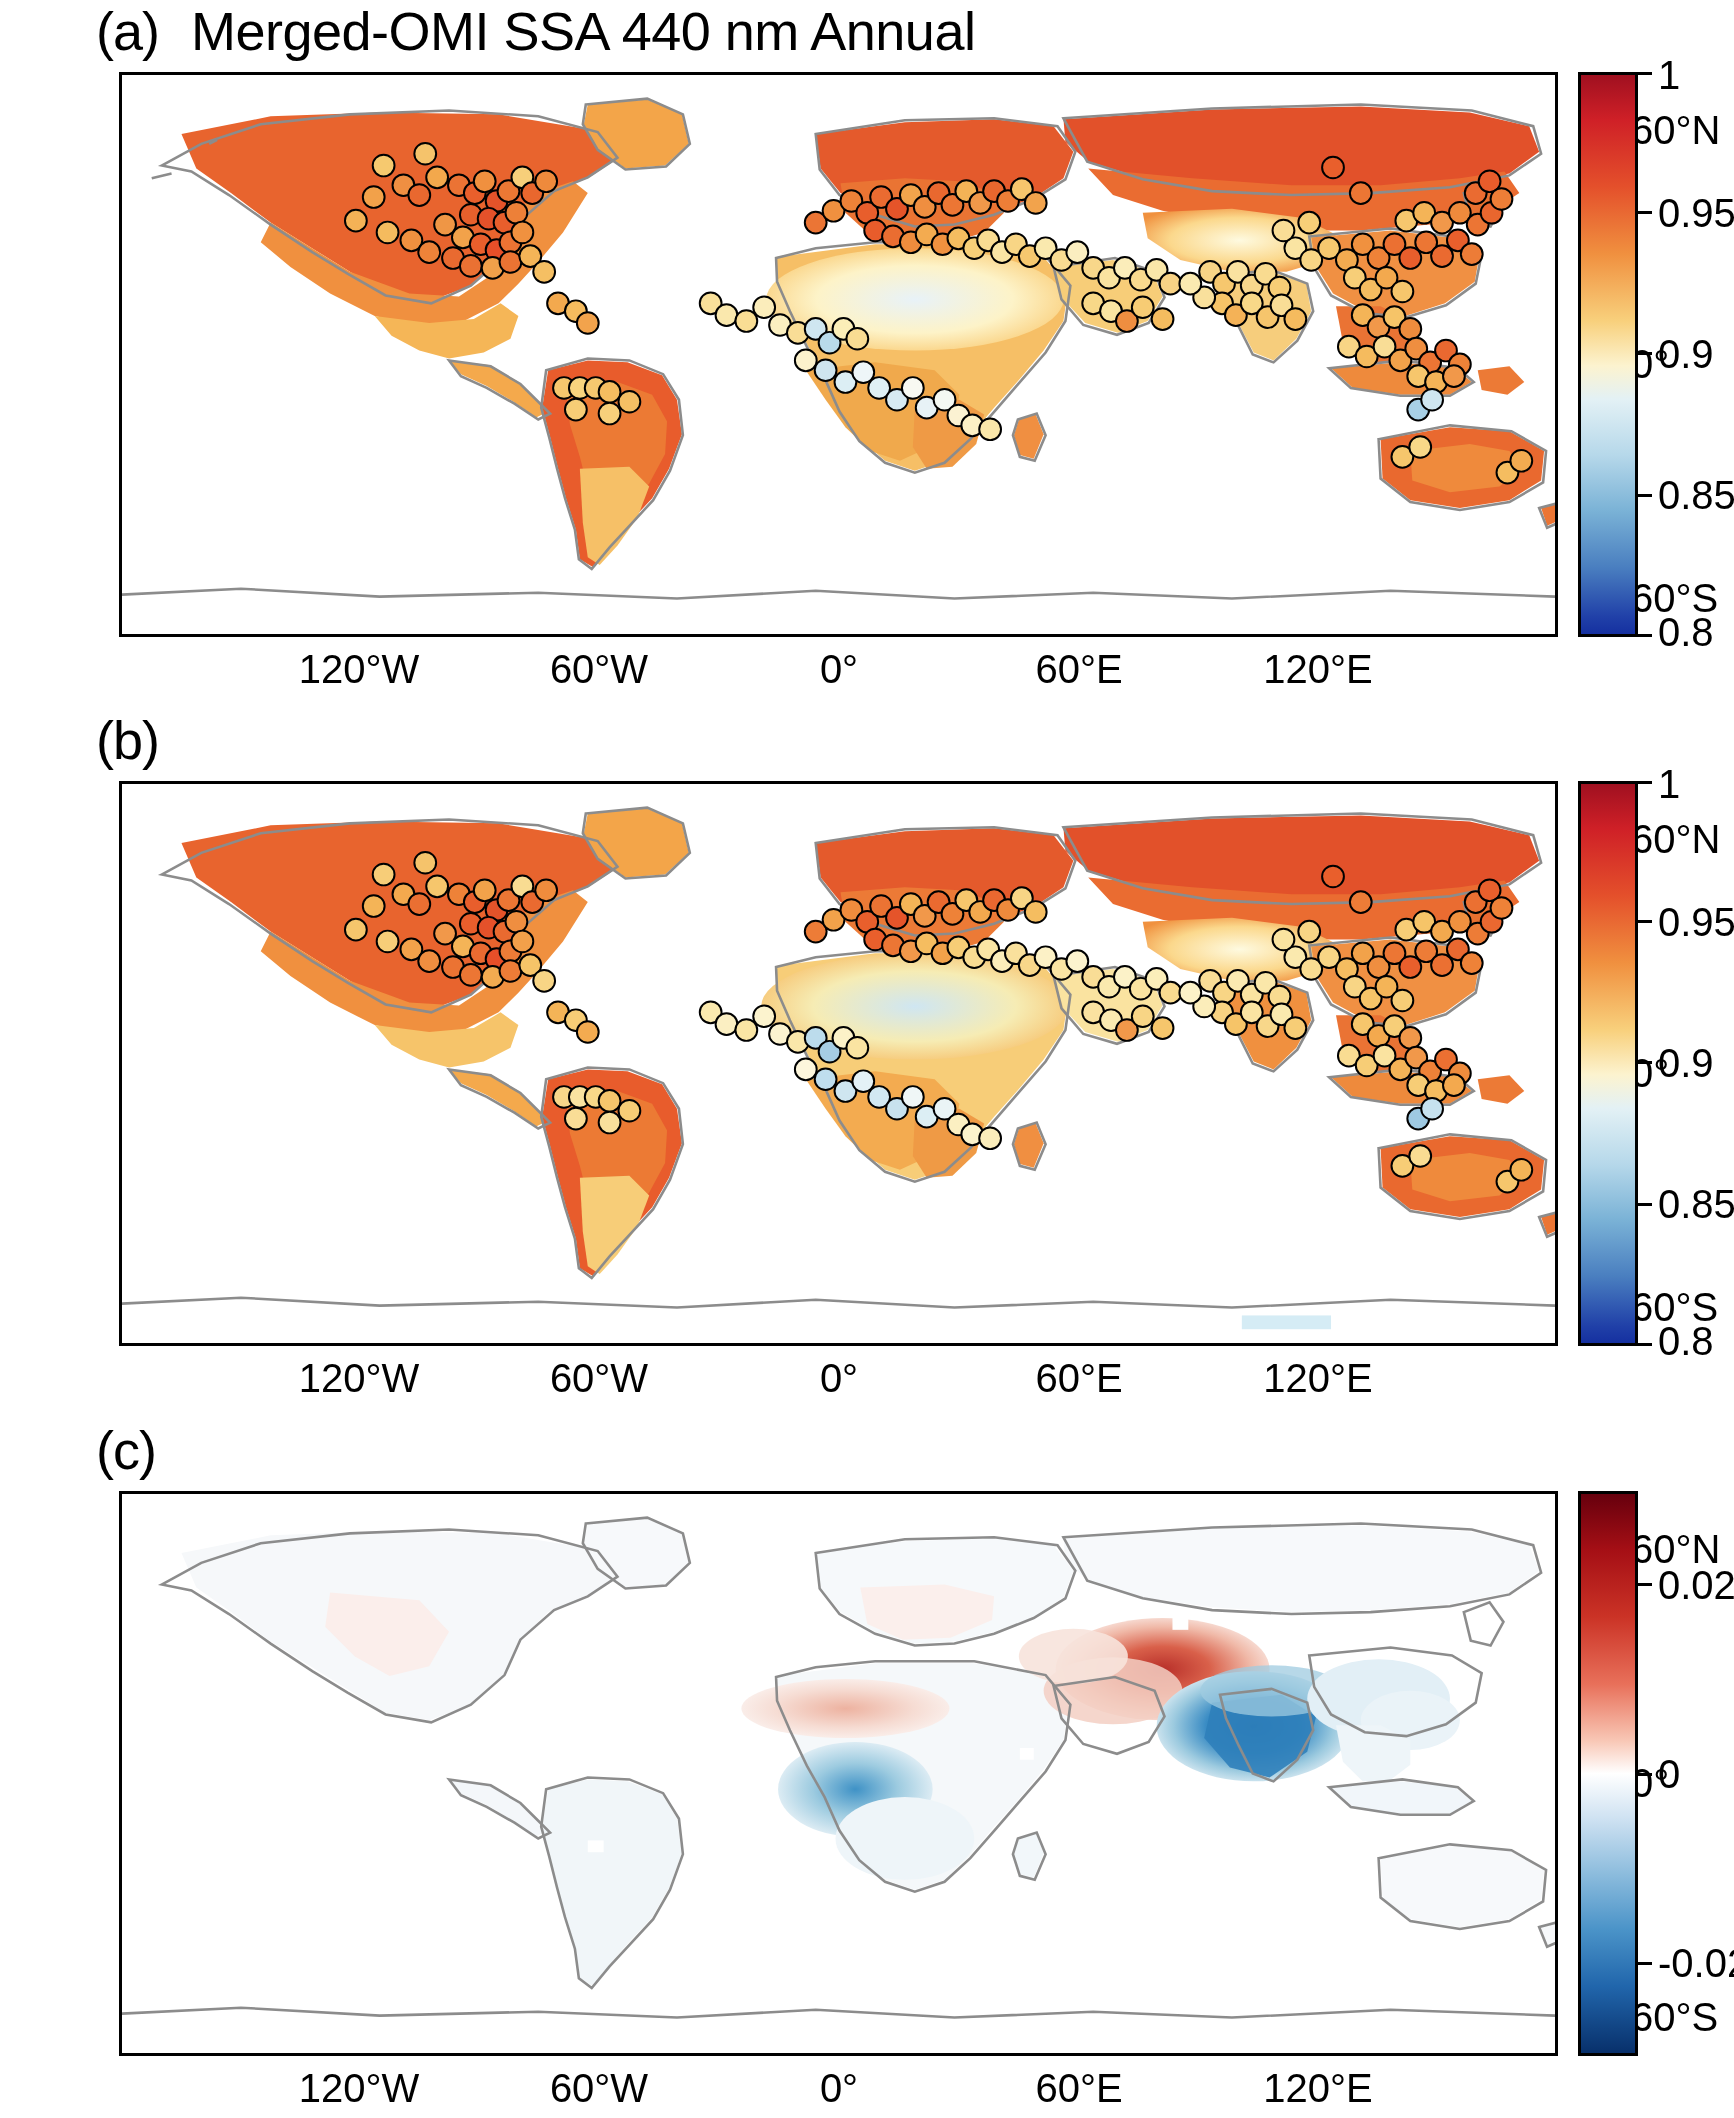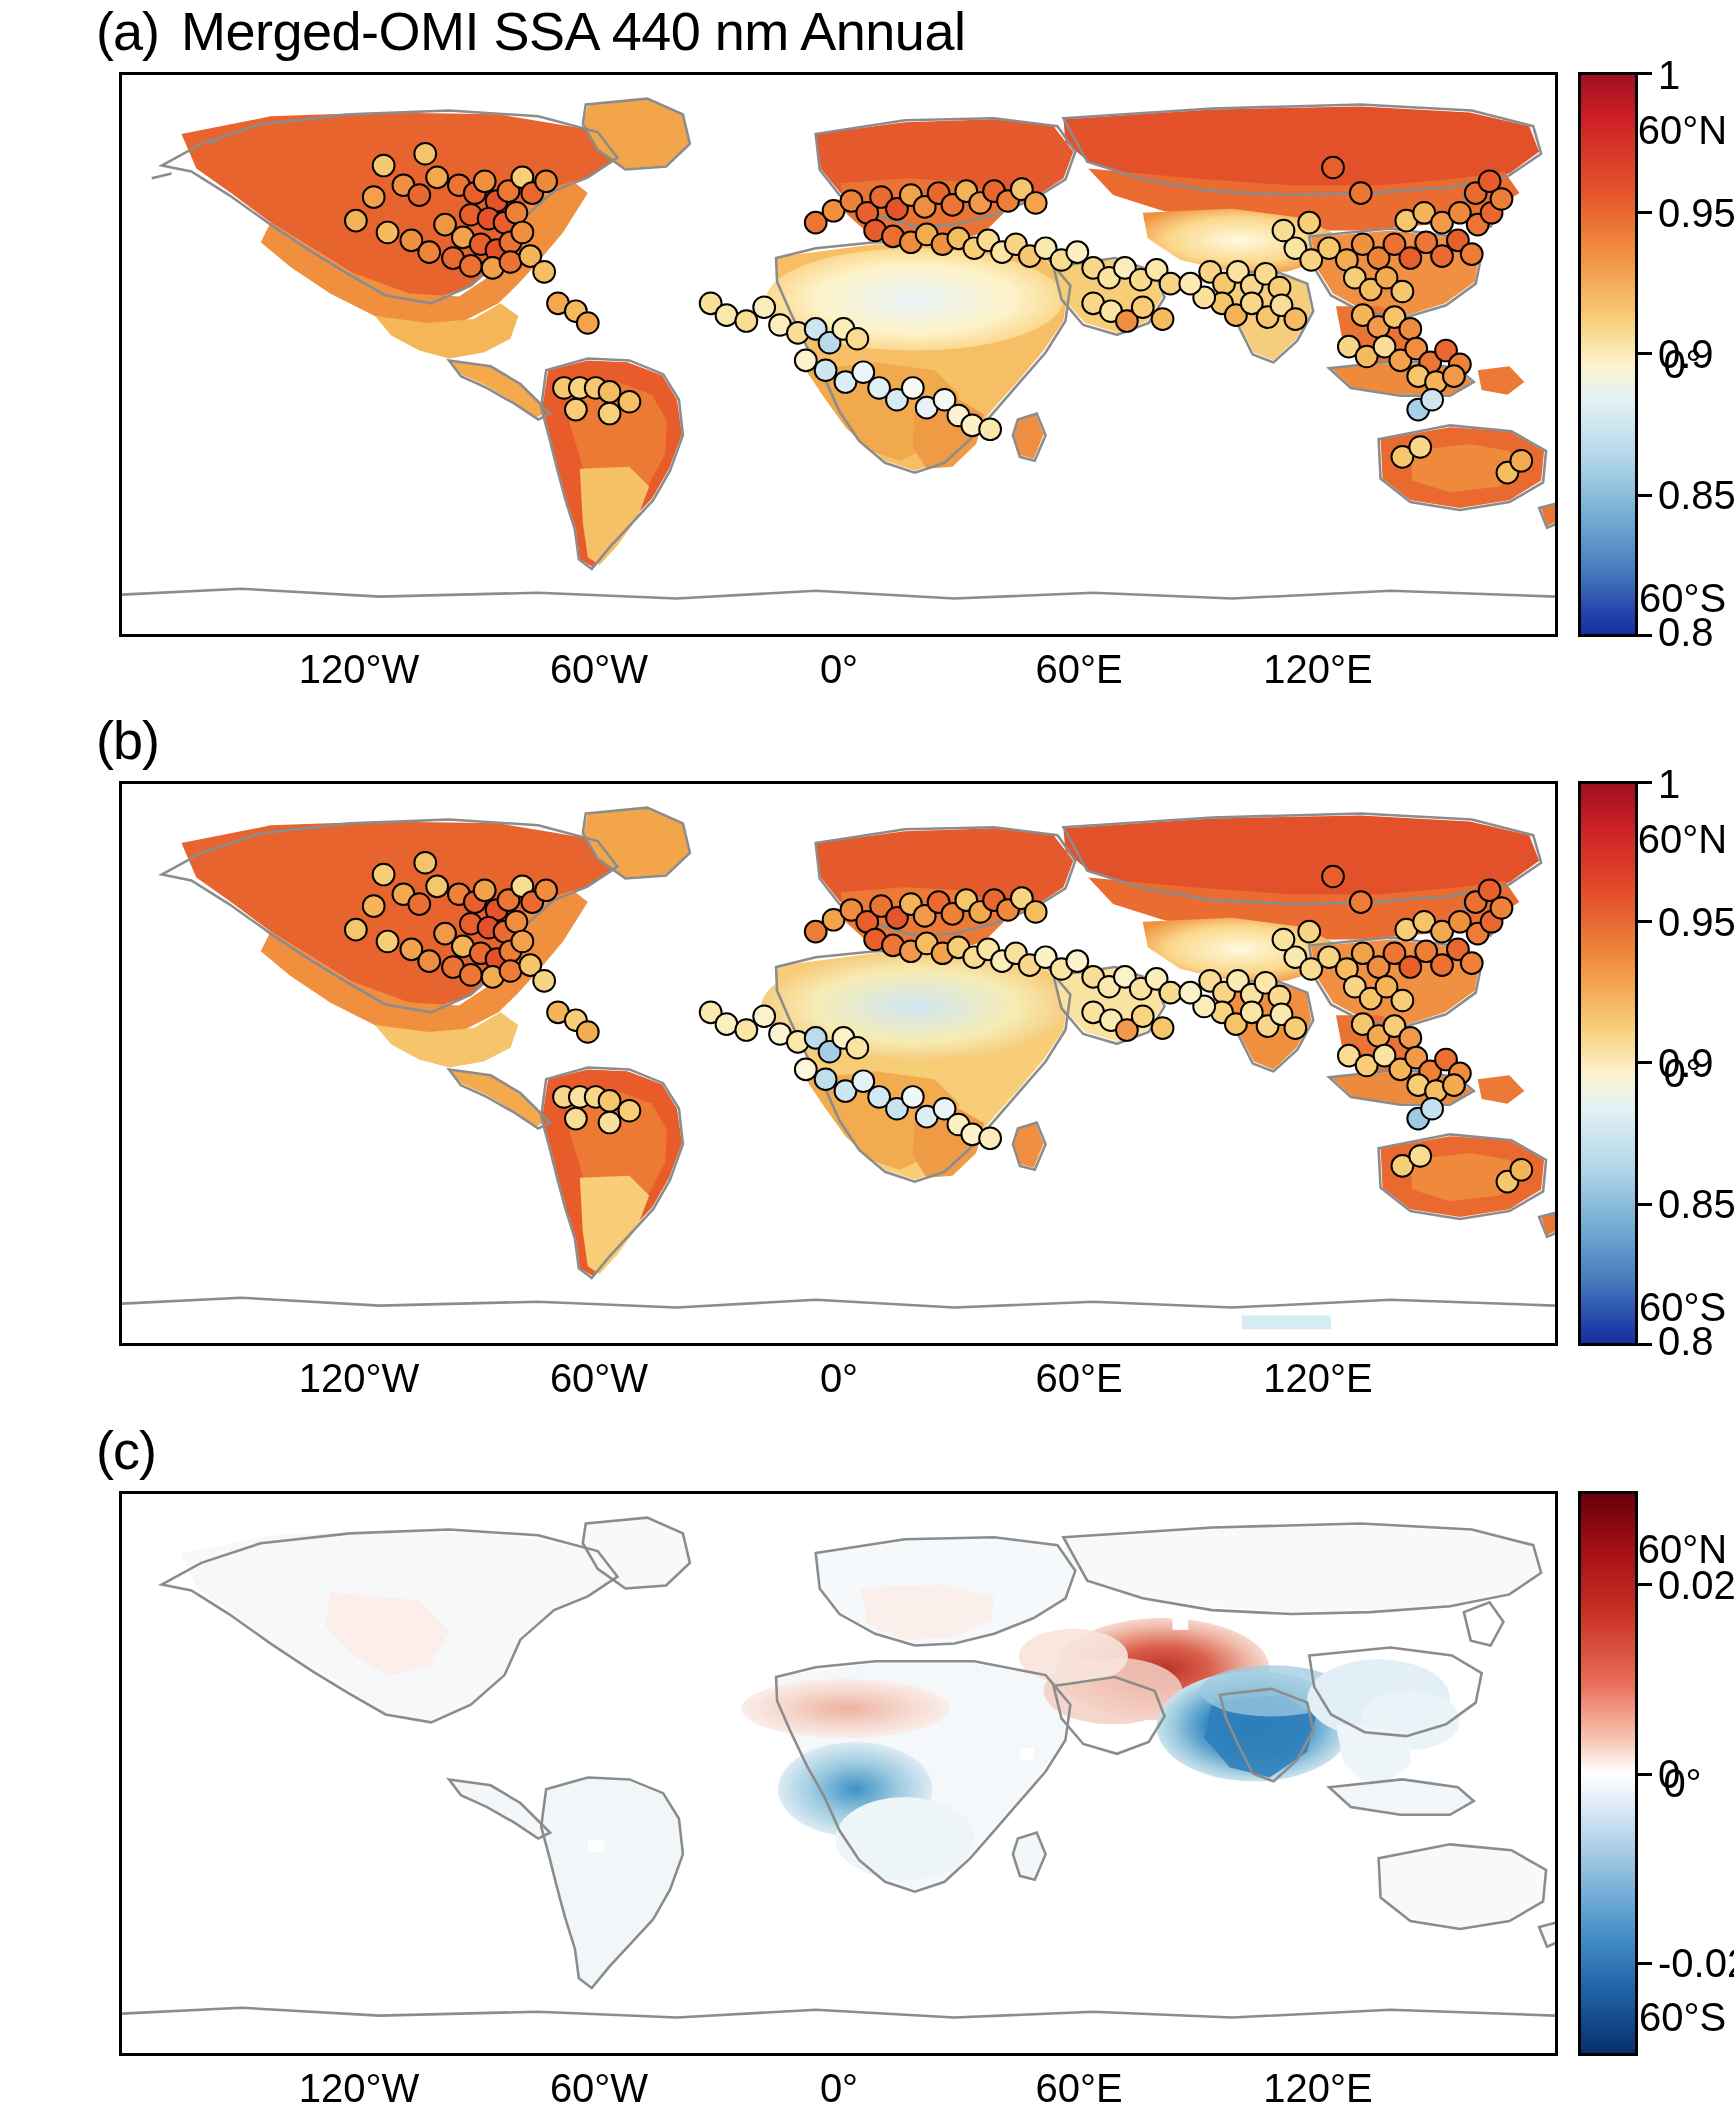--- a/index.html
+++ b/index.html
@@ -38,21 +38,21 @@
     font-size: 54px;
     font-weight: 400;
     line-height: 1;
     margin-left: 96px;
     letter-spacing: -1px;
   }
   .panel-title {
     font-size: 54px;
     font-weight: 400;
     line-height: 1;
-    margin-left: 22px;
+    margin-left: 32px;
     letter-spacing: -0.5px;
   }
   
   .map-frame {
     position: absolute;
     border: 3px solid #000;
     background: #ffffff;
     overflow: hidden;
     box-sizing: border-box;
   }
@@ -68,21 +68,21 @@
     width: 100%;
     height: 100%;
     display: block;
   }
   
   .ylab {
     position: absolute;
     right: 0;
     transform: translateY(-50%);
     font-size: 40px;
-    text-align: center;
+    text-align: left;
     white-space: nowrap;
   }
   .xlab {
     position: absolute;
     transform: translateX(-50%);
     font-size: 40px;
     white-space: nowrap;
   }
   
   .cbar-frame {

